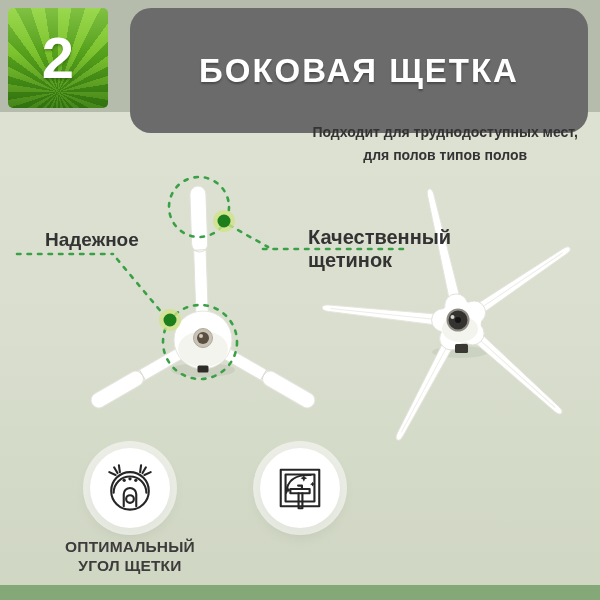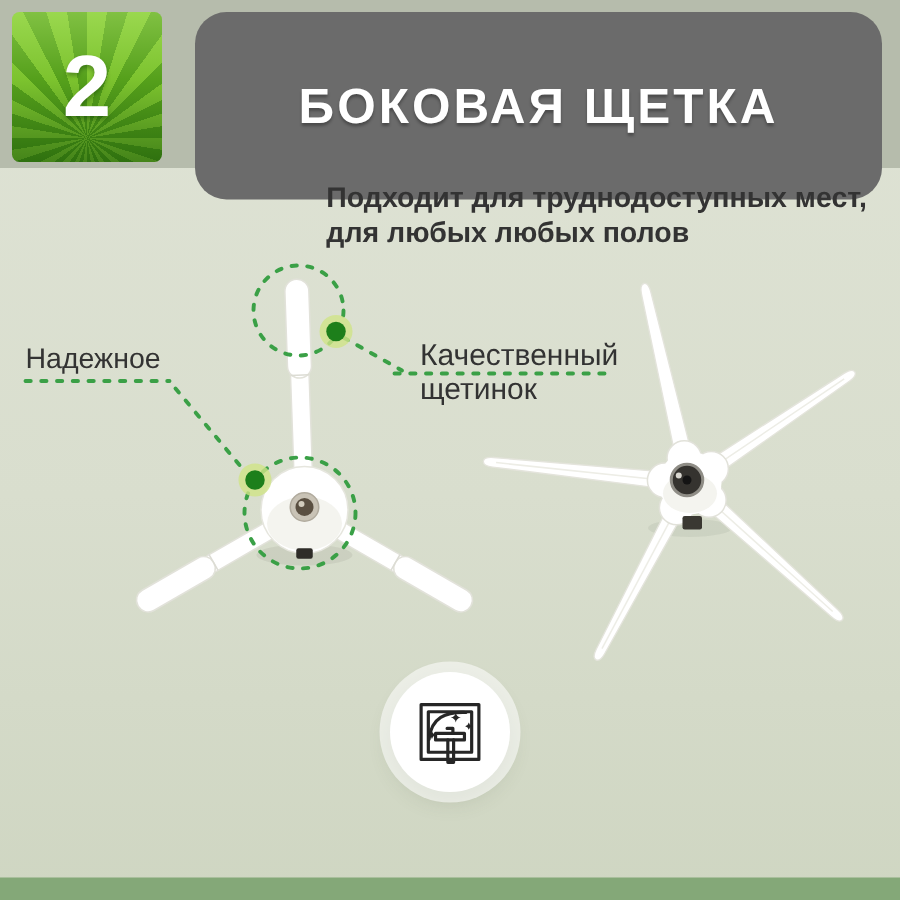--- a/index.html
+++ b/index.html
@@ -11,25 +11,25 @@
          background:
            linear-gradient(180deg,rgba(210,255,140,0.35) 0%,rgba(0,0,0,0) 45%,rgba(0,55,0,0.45) 100%),
            repeating-conic-gradient(from -90deg at 50% 84%, #7cc32e 0deg 9deg, #55a01b 9deg 18deg);
          display:flex;align-items:center;justify-content:center;}
   .badge-number{color:#fff;font-size:58px;font-weight:bold;line-height:1;
                 text-shadow:0 2px 3px rgba(0,40,0,0.35);}
   .header-bar{position:absolute;left:130px;top:8px;width:458px;height:125px;background:#6b6b6b;
               display:flex;align-items:center;justify-content:center;border-radius:21px;}
   .header-title{color:#fff;font-size:33px;font-weight:bold;letter-spacing:2px;
                 text-shadow:0 2px 2px rgba(0,0,0,0.3);white-space:nowrap;}
-  .subtitle{position:absolute;right:22px;top:121px;text-align:left;color:#333;
-            font-size:19px;font-weight:bold;line-height:23px;}
+  .subtitle{position:absolute;right:22px;top:121px;text-align:center;color:#333;
+            font-size:14px;font-weight:bold;line-height:23px;}
   .subtitle span{display:block;}
   .illustration{position:absolute;left:0;top:0;width:600px;height:600px;}
-  .callout{position:absolute;color:#333;font-weight:normal;}
+  .callout{position:absolute;color:#333;font-weight:bold;margin-left:28px;}
   .callout span{display:block;}
   .callout-mount{left:17px;top:226px;font-size:19px;line-height:27px;}
   .callout-bristles{left:280px;top:226px;font-size:20px;line-height:23px;}
   .features{position:absolute;left:0;top:448px;width:600px;height:135px;}
   .feature{position:absolute;width:180px;display:flex;flex-direction:column;align-items:center;}
   .feature-1{left:40px;} .feature-2{left:210px;} .feature-3{left:380px;}
   .feature-circle{width:80px;height:80px;border-radius:50%;background:#fff;
                   box-shadow:0 0 0 7px rgba(255,255,255,0.55),0 6px 14px rgba(90,100,80,0.18);
                   display:flex;align-items:center;justify-content:center;}
   .feature-label{margin-top:9px;text-align:center;color:#3c3c3c;font-size:15.5px;
@@ -49,21 +49,21 @@
   <div class="badge">
     <div class="badge-number">2</div>
   </div>
 
   <div class="header-bar">
     <div class="header-title">БОКОВАЯ ЩЕТКА</div>
   </div>
 
   <div class="subtitle">
     <span>Подходит для труднодоступных мест,</span>
-    <span>для любых любых полов</span>
+    <span>для полов типов полов</span>
   </div>
 
   <svg class="illustration" viewBox="0 0 600 600">
 
     <ellipse cx="203" cy="370" rx="32" ry="7" fill="rgba(60,70,50,0.08)"></ellipse>
     <ellipse cx="460" cy="352" rx="28" ry="6" fill="rgba(60,70,50,0.07)"></ellipse>
 
     <g>
       <g transform="rotate(-2 203 340)" fill="#ffffff" stroke="#e2e2da" stroke-width="1">
         <rect x="196.8" y="244" width="12.4" height="86" rx="5"></rect>
@@ -151,20 +151,39 @@
   <div class="callout callout-mount">
     <span>Надежное</span>
   </div>
   <div class="callout callout-bristles">
     <span>Качественный</span>
     <span>щетинок</span>
   </div>
 
   <div class="features">
 
+    <div class="feature feature-1">
+      <div class="feature-circle">
+        <svg width="52" height="52" viewBox="0 0 54 54">
+          <path class="icon-stroke" d="M10.5,5.5 L14,11.5 M15.5,3.5 L16.5,10.5 M5.5,10.5 L12,13.5"></path>
+          <path class="icon-stroke" d="M43.5,5.5 L40,11.5 M38.5,3.5 L37.5,10.5 M48.5,10.5 L42,13.5"></path>
+          <circle class="icon-stroke" cx="27" cy="30" r="19.5"></circle>
+          <path class="icon-stroke" d="M10,32 A17,17 0 0 1 44,32"></path>
+          <circle class="icon-fill" cx="21" cy="19" r="1.7"></circle>
+          <circle class="icon-fill" cx="27" cy="17.5" r="1.7"></circle>
+          <circle class="icon-fill" cx="33" cy="19" r="1.7"></circle>
+          <path class="icon-stroke" d="M20.5,46 V33.5 A6.5,6.5 0 0 1 33.5,33.5 V46"></path>
+          <circle class="icon-stroke" cx="27" cy="38.5" r="4"></circle>
+        </svg>
+      </div>
+      <div class="feature-label">
+        <span>ОПТИМАЛЬНЫЙ</span>
+        <span>УГОЛ ЩЕТКИ</span>
+      </div>
+    </div>
 
     <div class="feature feature-2">
       <div class="feature-circle">
         <svg width="52" height="52" viewBox="0 0 54 54">
           <rect class="icon-stroke" x="7" y="8" width="40" height="38"></rect>
           <rect class="icon-stroke" x="12" y="13" width="30" height="28"></rect>
           <path class="icon-stroke" d="M12.5,32 C14,17 24,13 38,13.5"></path>
           <path class="icon-stroke" d="M17,28 H37 V32.5 H17 Z"></path>
           <path class="icon-stroke" d="M25,24.5 h4 v3.5"></path>
           <path class="icon-stroke" d="M25.5,32.5 V48 M29.5,32.5 V48 M25.5,48 H29.5"></path>

